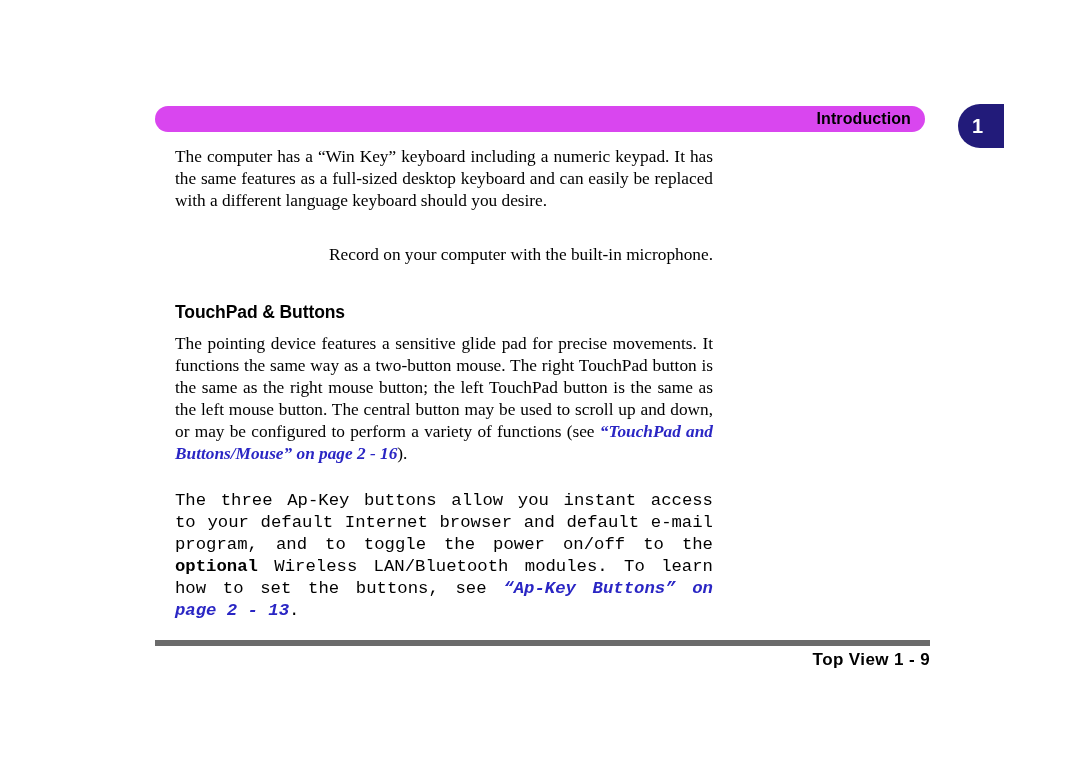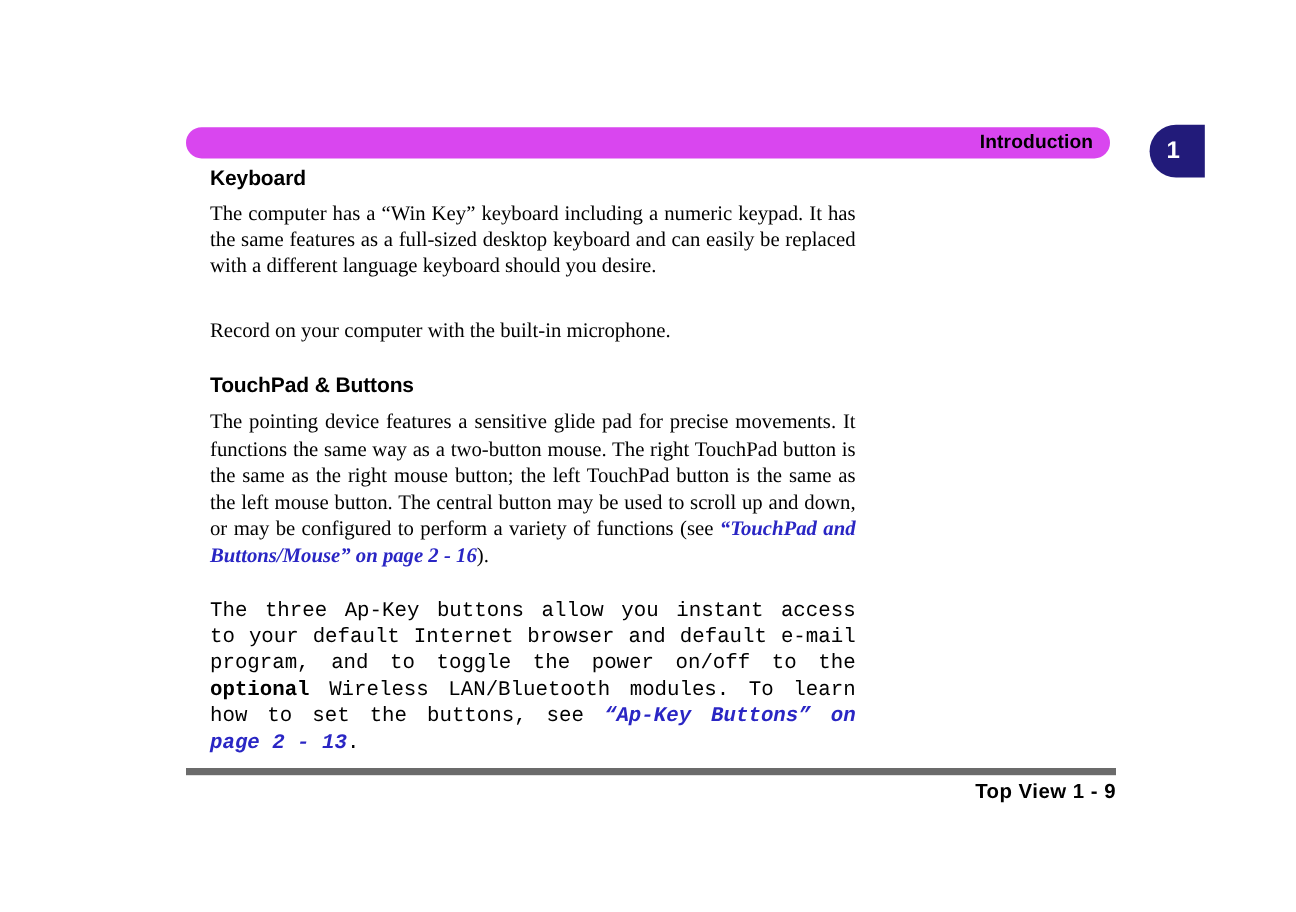--- a/index.html
+++ b/index.html
@@ -99,31 +99,31 @@
     margin: 0;
     font-family: "Liberation Serif", serif;
     font-size: 17.3px;
     line-height: 1.275;
     color: #000000;
     text-align: justify;
     text-justify: inter-word;
     hyphens: none;
   }
   p.body-text.ragged {
-    text-align: left;
+    text-align: right;
     margin-top: 32px;
   }
 
   .sec-keyboard   { margin-top: 0; }
   .sec-keyboard p { margin-top: 8px; }
 
   .sec-microphone   { margin-top: 22px; }
   .sec-microphone p { margin-top: 8px; }
 
-  .sec-touchpad   { margin-top: 24px; }
+  .sec-touchpad   { margin-top: 36px; }
   .sec-touchpad p { margin-top: 10px; }
 
   .sec-apkey   { margin-top: 25px; }
   .sec-apkey p { margin-top: 9px; font-family: Liberation Mono, monospace; }
 
   .xref {
     color: #2a26c4;
     font-weight: bold;
     font-style: italic;
   }
@@ -169,21 +169,20 @@
       <span class="header-title">Introduction</span>
     </div>
     <div class="chapter-tab">
       <span class="chapter-number">1</span>
     </div>
   </div>
 
   <div class="content">
 
     <section class="sec-keyboard">
-      <h2 class="section-heading">Keyboard</h2>
       <p class="body-text">The computer has a “Win Key” keyboard including a numeric keypad. It has the same features as a full-sized desktop keyboard and can easily be replaced with a different language keyboard should you desire.</p>
     </section>
 
     <section class="sec-microphone">
       <p class="body-text ragged">Record on your computer with the built-in microphone.</p>
     </section>
 
     <section class="sec-touchpad">
       <h2 class="section-heading">TouchPad &amp; Buttons</h2>
       <p class="body-text">The pointing device features a sensitive glide pad for precise movements. It functions the same way as a two-button mouse. The right TouchPad button is the same as the right mouse button; the left TouchPad button is the same as the left mouse button. The central button may be used to scroll up and down, or may be configured to perform a variety of functions (see <span class="xref">“TouchPad and Buttons/Mouse” on page 2 - 16</span>).</p>

